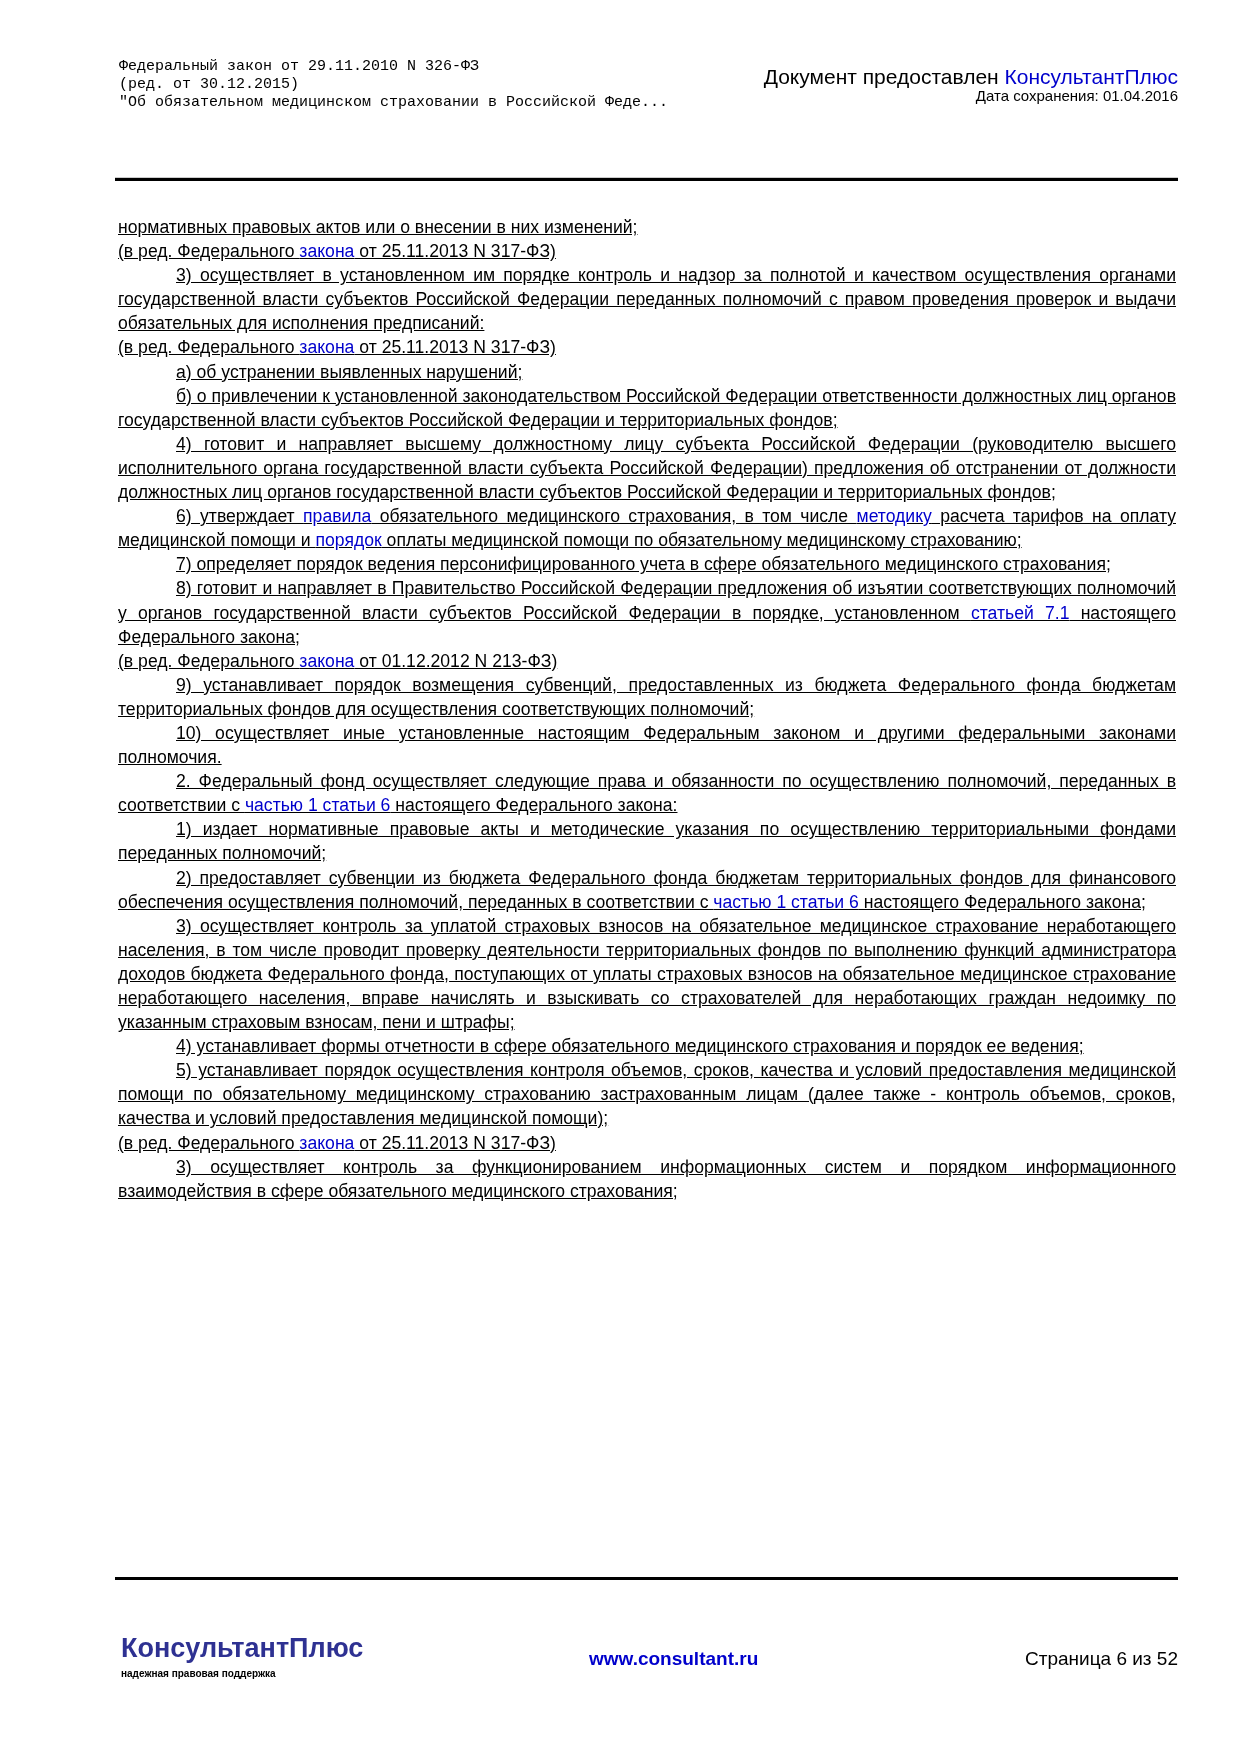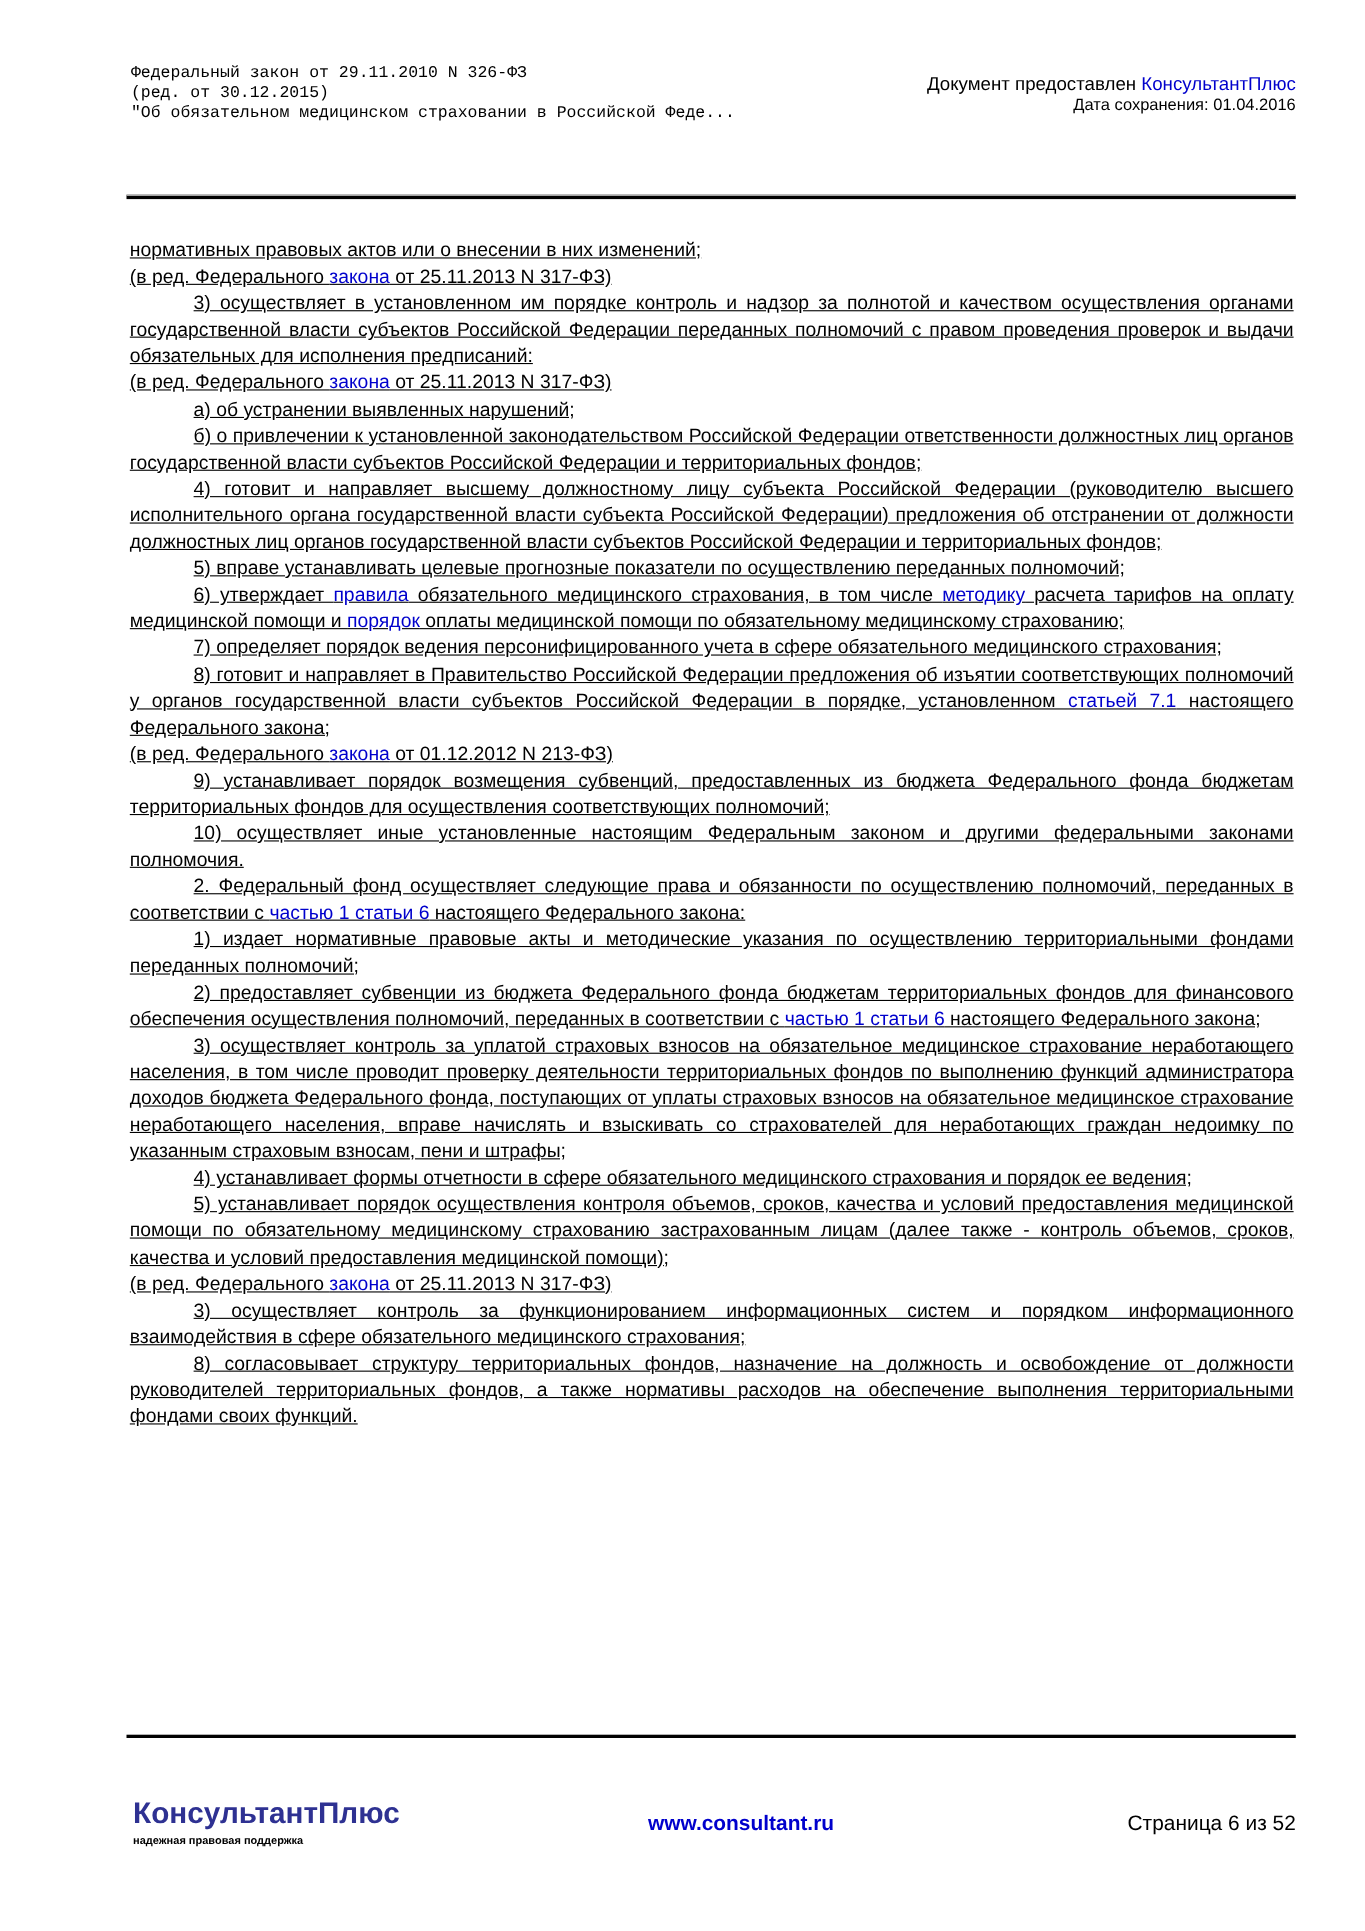--- a/index.html
+++ b/index.html
@@ -1,20 +1,20 @@
 <!DOCTYPE html>
 <html><head>
 <meta charset="utf-8">
 <style>
   html, body { margin:0; padding:0; background:#ffffff; }
   body { width:1241px; height:1755px; position:relative; overflow:hidden;
          font-family:"Liberation Sans", sans-serif; color:#000; }
   .hdr-left { position:absolute; left:119px; top:58px; font-size:15px; line-height:18px;font-family:Liberation Mono, monospace; }
   .hdr-right { position:absolute; right:63px; top:67px; text-align:right; }
-  .hdr-right .l1 { font-size:17px; line-height:20px; }
+  .hdr-right .l1 { font-size:21px; line-height:20px; }
   .hdr-right .l2 { font-size:15px; line-height:18px; }
   .brand { color:#0000cc; }
   .rule-top { position:absolute; left:115px; width:1063px; top:177px; height:3px; background:#000; border-top:1px solid #ccc; }
   .rule-bot { position:absolute; left:115px; width:1063px; top:1577px; height:3px; background:#000; }
   .body { position:absolute; left:118px; top:215px; width:1058px; font-size:17.6px; line-height:24.1px;text-decoration:underline; }
   .p { margin:0; text-align:justify; text-align-last:left; }
   .p.ind { text-indent:58px; }
   .lnk { color:#0000cc; cursor:pointer; }
   .ftr-brand { position:absolute; left:121px; top:1633px; font-size:27px; font-weight:bold; color:#2e3192; line-height:30px; }
   .ftr-tag { position:absolute; left:121px; top:1665px; font-size:10px; font-weight:bold; line-height:17px; }
@@ -38,36 +38,34 @@
 <div class="rule-top"></div>
 
 <div class="body" id="doc-body">
     <p class="p"><span>нормативных правовых актов или о внесении в них изменений;</span></p>
     <p class="p"><span>(в ред. Федерального </span><span class="lnk">закона</span><span> от 25.11.2013 N 317-ФЗ)</span></p>
     <p class="p ind"><span>3) осуществляет в установленном им порядке контроль и надзор за полнотой и качеством осуществления органами государственной власти субъектов Российской Федерации переданных полномочий с правом проведения проверок и выдачи обязательных для исполнения предписаний:</span></p>
     <p class="p"><span>(в ред. Федерального </span><span class="lnk">закона</span><span> от 25.11.2013 N 317-ФЗ)</span></p>
     <p class="p ind"><span>а) об устранении выявленных нарушений;</span></p>
     <p class="p ind"><span>б) о привлечении к установленной законодательством Российской Федерации ответственности должностных лиц органов государственной власти субъектов Российской Федерации и территориальных фондов;</span></p>
     <p class="p ind"><span>4) готовит и направляет высшему должностному лицу субъекта Российской Федерации (руководителю высшего исполнительного органа государственной власти субъекта Российской Федерации) предложения об отстранении от должности должностных лиц органов государственной власти субъектов Российской Федерации и территориальных фондов;</span></p>
-    <p class="p ind"><span>5) вправе устанавливать целевые прогнозные показатели по осуществлению переданных полномочий;</span></p>
     <p class="p ind"><span>6) утверждает </span><span class="lnk">правила</span><span> обязательного медицинского страхования, в том числе </span><span class="lnk">методику</span><span> расчета тарифов на оплату медицинской помощи и </span><span class="lnk">порядок</span><span> оплаты медицинской помощи по обязательному медицинскому страхованию;</span></p>
     <p class="p ind"><span>7) определяет порядок ведения персонифицированного учета в сфере обязательного медицинского страхования;</span></p>
     <p class="p ind"><span>8) готовит и направляет в Правительство Российской Федерации предложения об изъятии соответствующих полномочий у органов государственной власти субъектов Российской Федерации в порядке, установленном </span><span class="lnk">статьей 7.1</span><span> настоящего Федерального закона;</span></p>
     <p class="p"><span>(в ред. Федерального </span><span class="lnk">закона</span><span> от 01.12.2012 N 213-ФЗ)</span></p>
     <p class="p ind"><span>9) устанавливает порядок возмещения субвенций, предоставленных из бюджета Федерального фонда бюджетам территориальных фондов для осуществления соответствующих полномочий;</span></p>
     <p class="p ind"><span>10) осуществляет иные установленные настоящим Федеральным законом и другими федеральными законами полномочия.</span></p>
     <p class="p ind"><span>2. Федеральный фонд осуществляет следующие права и обязанности по осуществлению полномочий, переданных в соответствии с </span><span class="lnk">частью 1 статьи 6</span><span> настоящего Федерального закона:</span></p>
     <p class="p ind"><span>1) издает нормативные правовые акты и методические указания по осуществлению территориальными фондами переданных полномочий;</span></p>
     <p class="p ind"><span>2) предоставляет субвенции из бюджета Федерального фонда бюджетам территориальных фондов для финансового обеспечения осуществления полномочий, переданных в соответствии с </span><span class="lnk">частью 1 статьи 6</span><span> настоящего Федерального закона;</span></p>
     <p class="p ind"><span>3) осуществляет контроль за уплатой страховых взносов на обязательное медицинское страхование неработающего населения, в том числе проводит проверку деятельности территориальных фондов по выполнению функций администратора доходов бюджета Федерального фонда, поступающих от уплаты страховых взносов на обязательное медицинское страхование неработающего населения, вправе начислять и взыскивать со страхователей для неработающих граждан недоимку по указанным страховым взносам, пени и штрафы;</span></p>
     <p class="p ind"><span>4) устанавливает формы отчетности в сфере обязательного медицинского страхования и порядок ее ведения;</span></p>
     <p class="p ind"><span>5) устанавливает порядок осуществления контроля объемов, сроков, качества и условий предоставления медицинской помощи по обязательному медицинскому страхованию застрахованным лицам (далее также - контроль объемов, сроков, качества и условий предоставления медицинской помощи);</span></p>
     <p class="p"><span>(в ред. Федерального </span><span class="lnk">закона</span><span> от 25.11.2013 N 317-ФЗ)</span></p>
     <p class="p ind"><span>3) осуществляет контроль за функционированием информационных систем и порядком информационного взаимодействия в сфере обязательного медицинского страхования;</span></p>
-    <p class="p ind"><span>8) согласовывает структуру территориальных фондов, назначение на должность и освобождение от должности руководителей территориальных фондов, а также нормативы расходов на обеспечение выполнения территориальными фондами своих функций.</span></p>
   </div>
 
 <div class="rule-bot"></div>
 
 <div class="ftr-brand">КонсультантПлюс</div>
 <div class="ftr-tag">надежная правовая поддержка</div>
 <div class="ftr-url">www.consultant.ru</div>
 <div class="ftr-page">Страница 6 из 52</div>
 
 </body></html>

